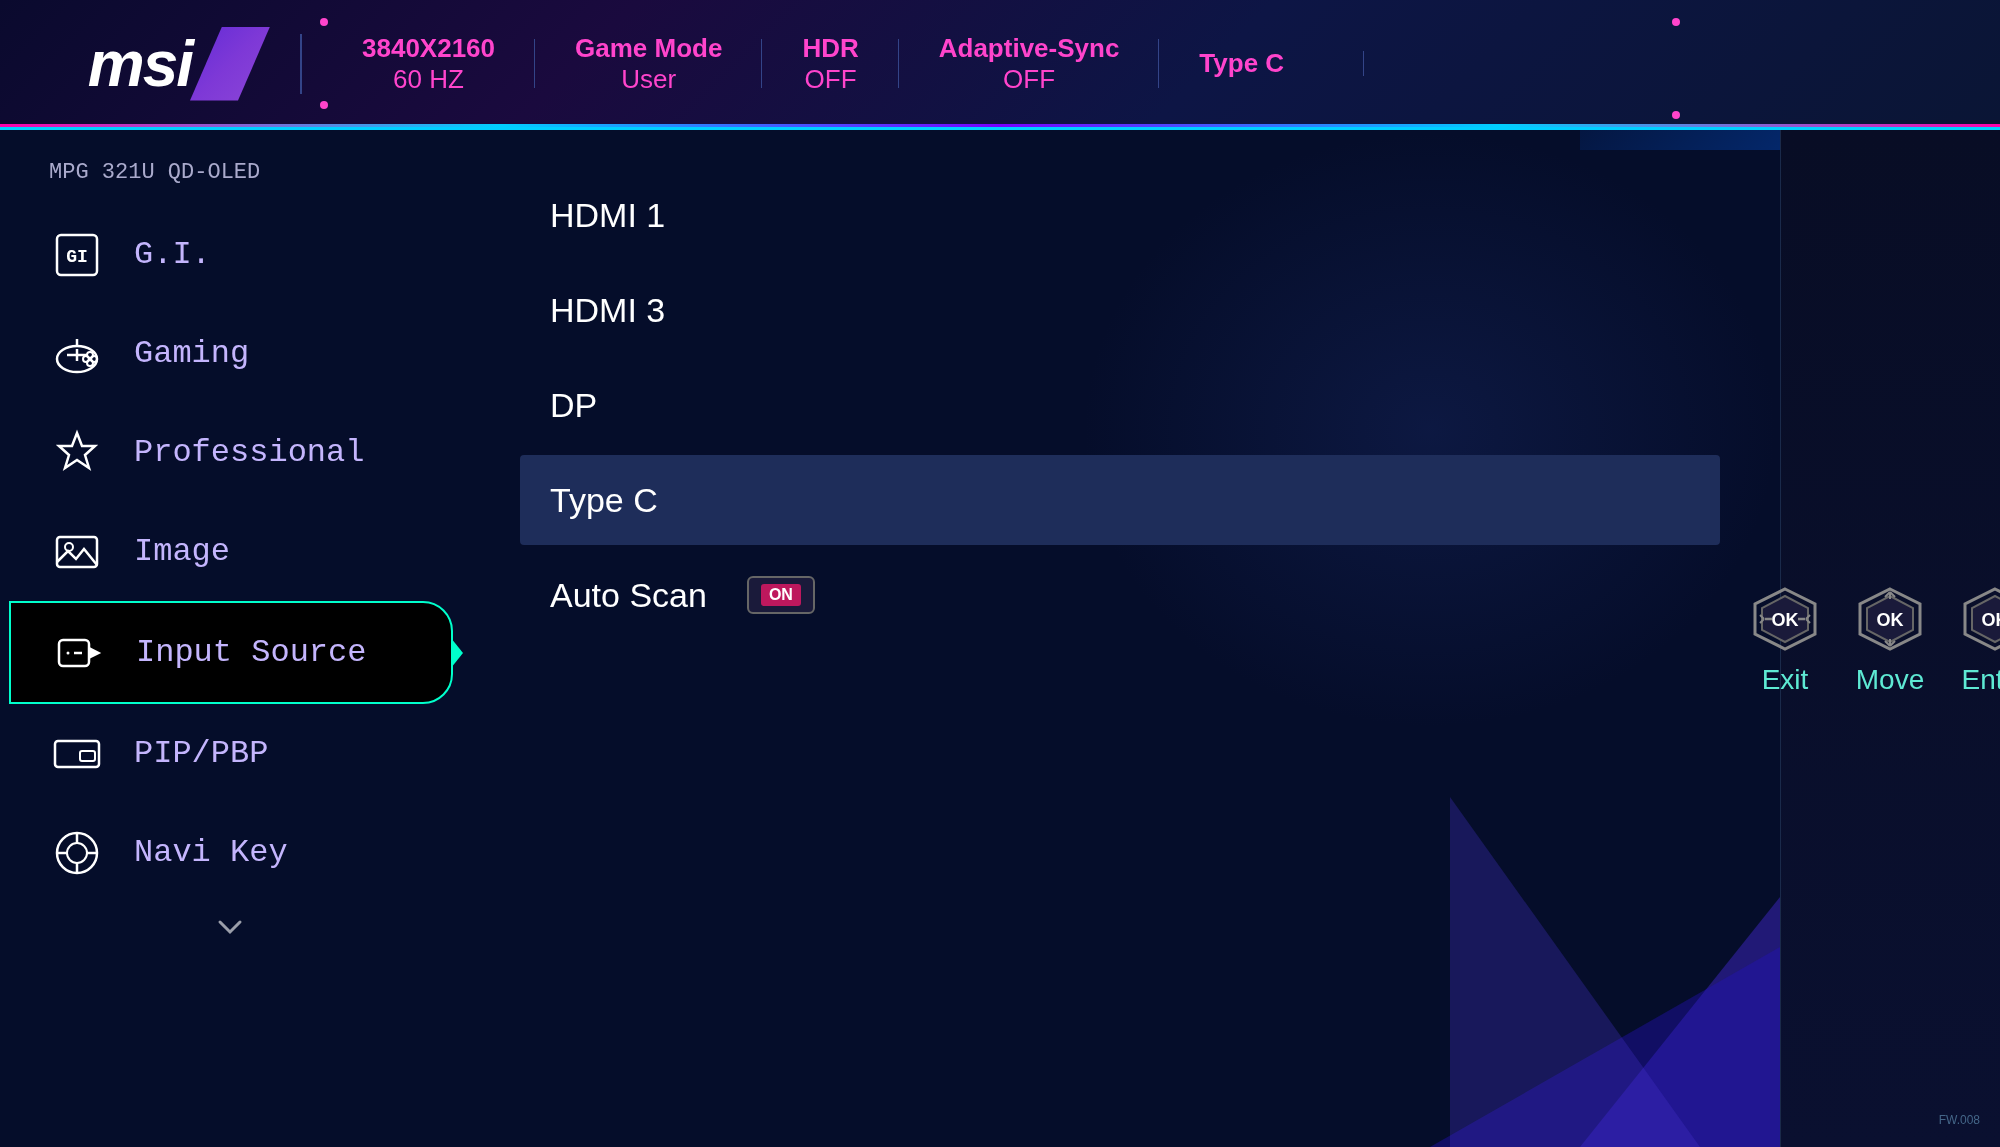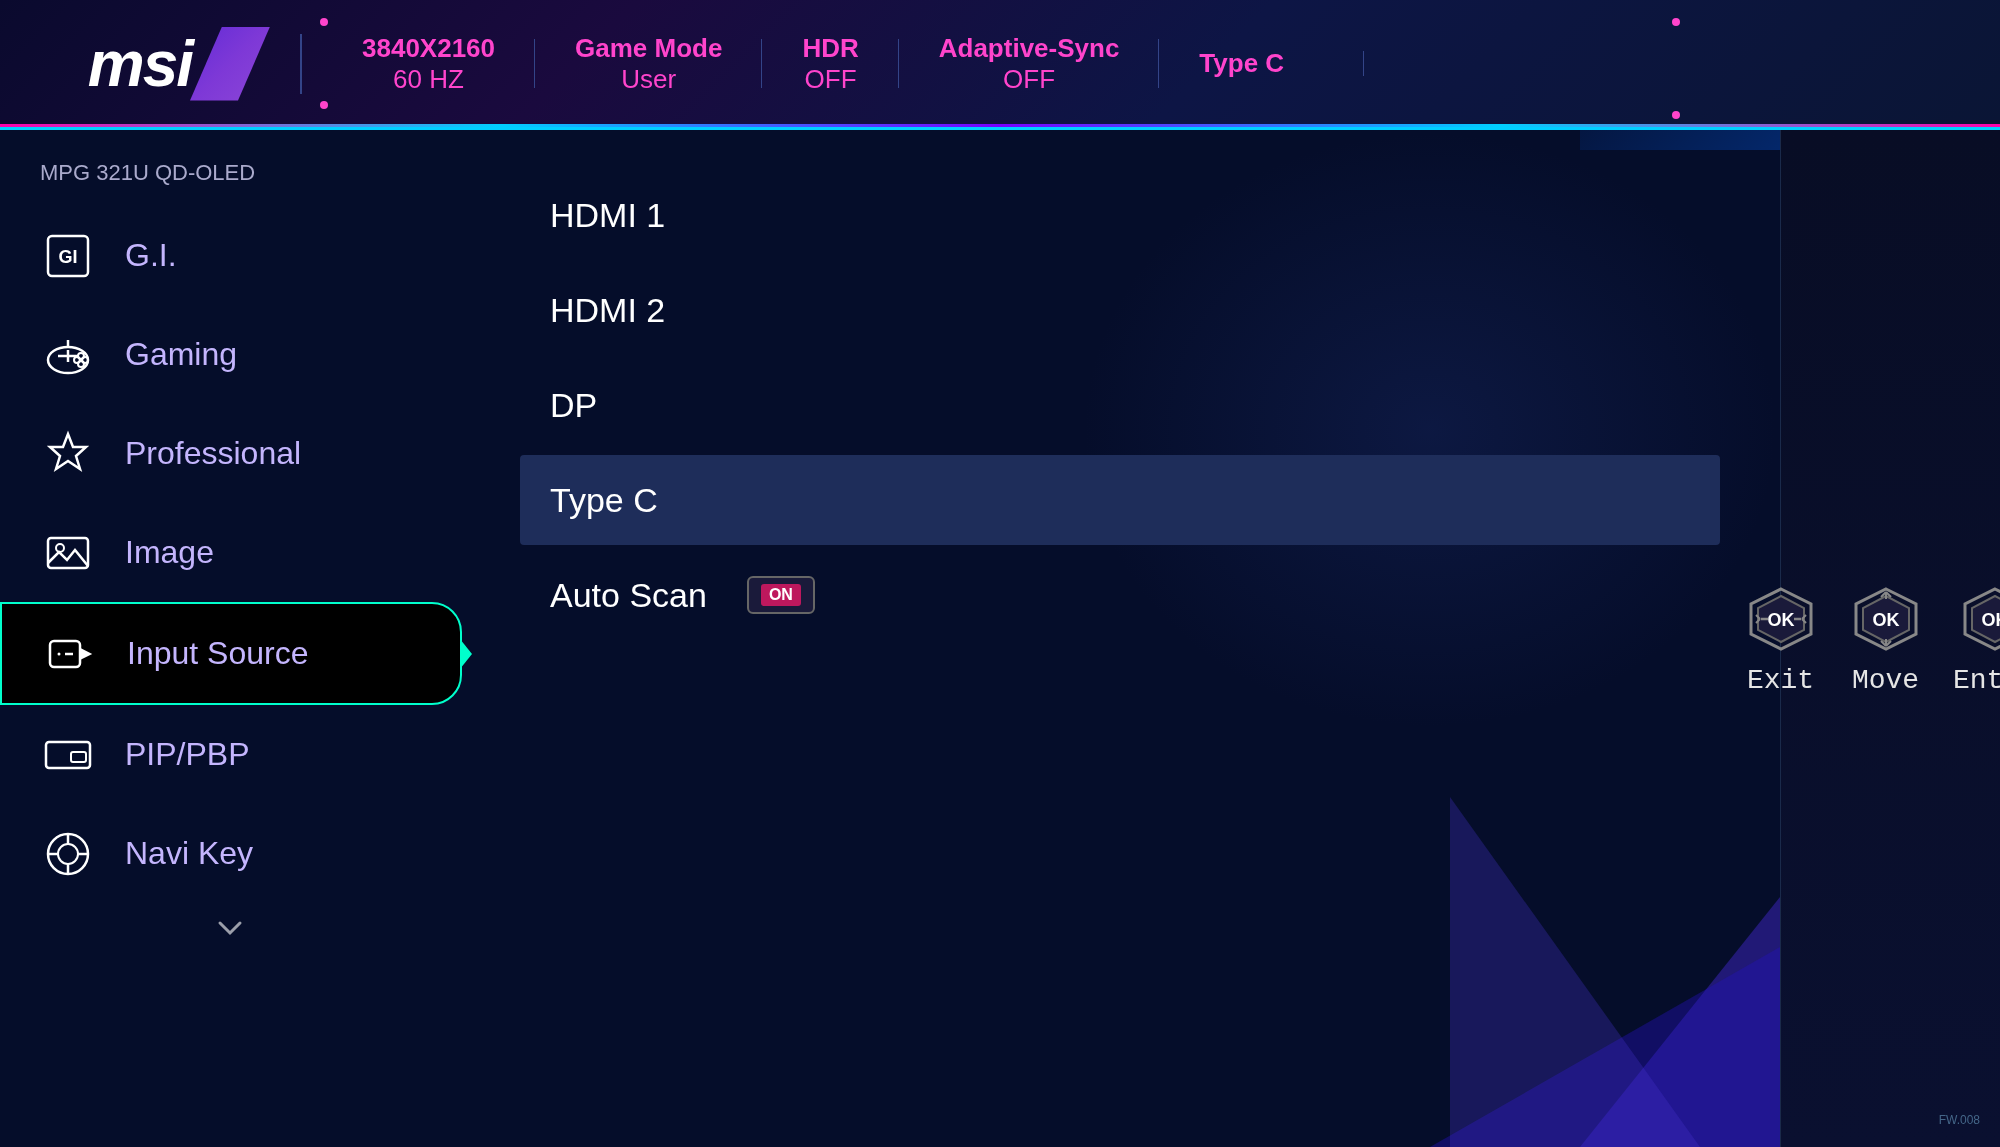--- a/index.html
+++ b/index.html
@@ -111,23 +111,24 @@
     
     .main {
       display: flex;
       width: 100%;
       height: calc(100% - 130px);
     }
 
     
     .sidebar {
       width: 460px;
-      padding: 30px 0;
+      padding: 30px 9px;
       position: relative;
       z-index: 5;
+      font-family: Liberation Mono, monospace;
     }
 
     .monitor-model {
       font-size: 22px;
       color: #aaaacc;
       padding: 0 40px 20px;
     }
 
     .sidebar-item {
       display: flex;
@@ -269,22 +270,21 @@
       justify-content: center;
     }
 
     .control-icon svg {
       width: 70px;
       height: 70px;
     }
 
     .control-label {
       font-size: 28px;
-      color: #e5e5e5;
-      font-family: Liberation Mono, monospace;
+      color: #5eead4;
     }
 
     .fw-version {
       position: absolute;
       bottom: 20px;
       right: 20px;
       font-size: 12px;
       color: #446688;
     }
 
@@ -499,21 +499,21 @@
     </div>
   </div>
 
   <div class="content">
 
     <div class="content-item">
       <span class="content-label">HDMI 1</span>
     </div>
 
     <div class="content-item">
-      <span class="content-label">HDMI 2</span>
+      <span class="content-label">HDMI 3</span>
     </div>
 
     <div class="content-item">
       <span class="content-label">DP</span>
     </div>
 
     <div class="content-item selected">
       <span class="content-label">Type C</span>
     </div>
 

